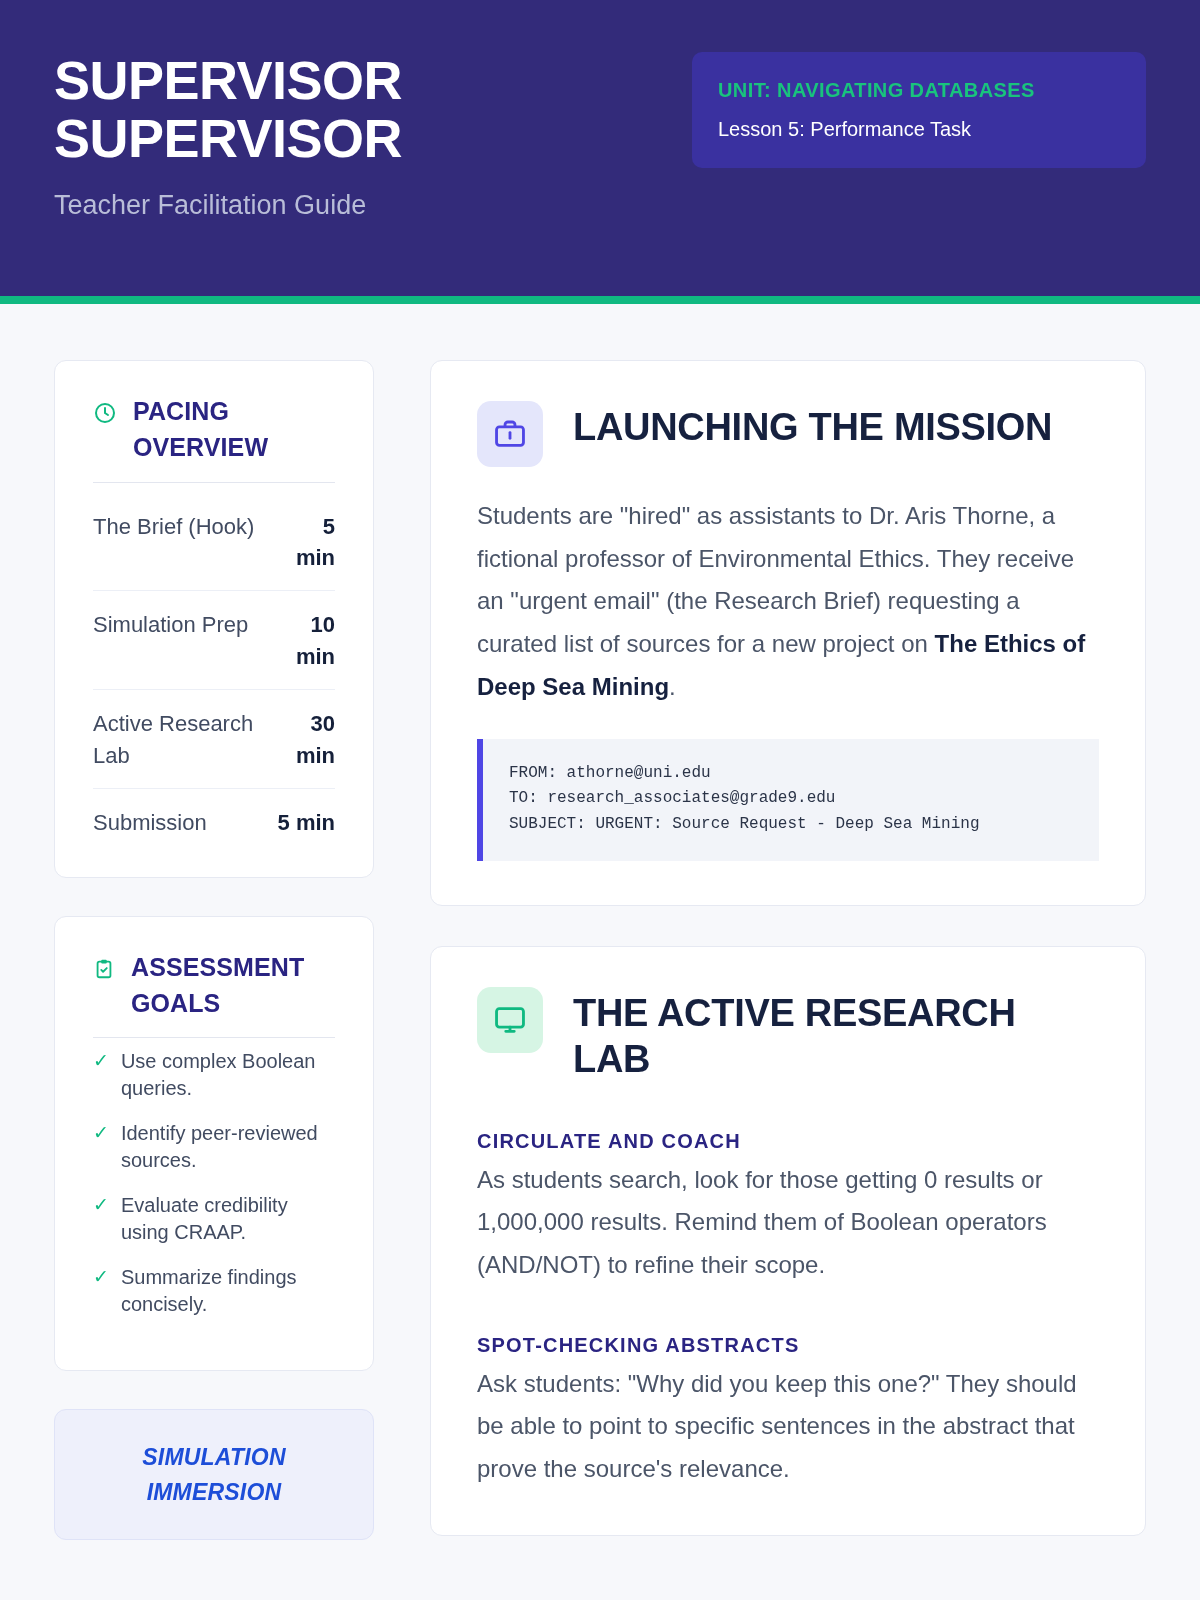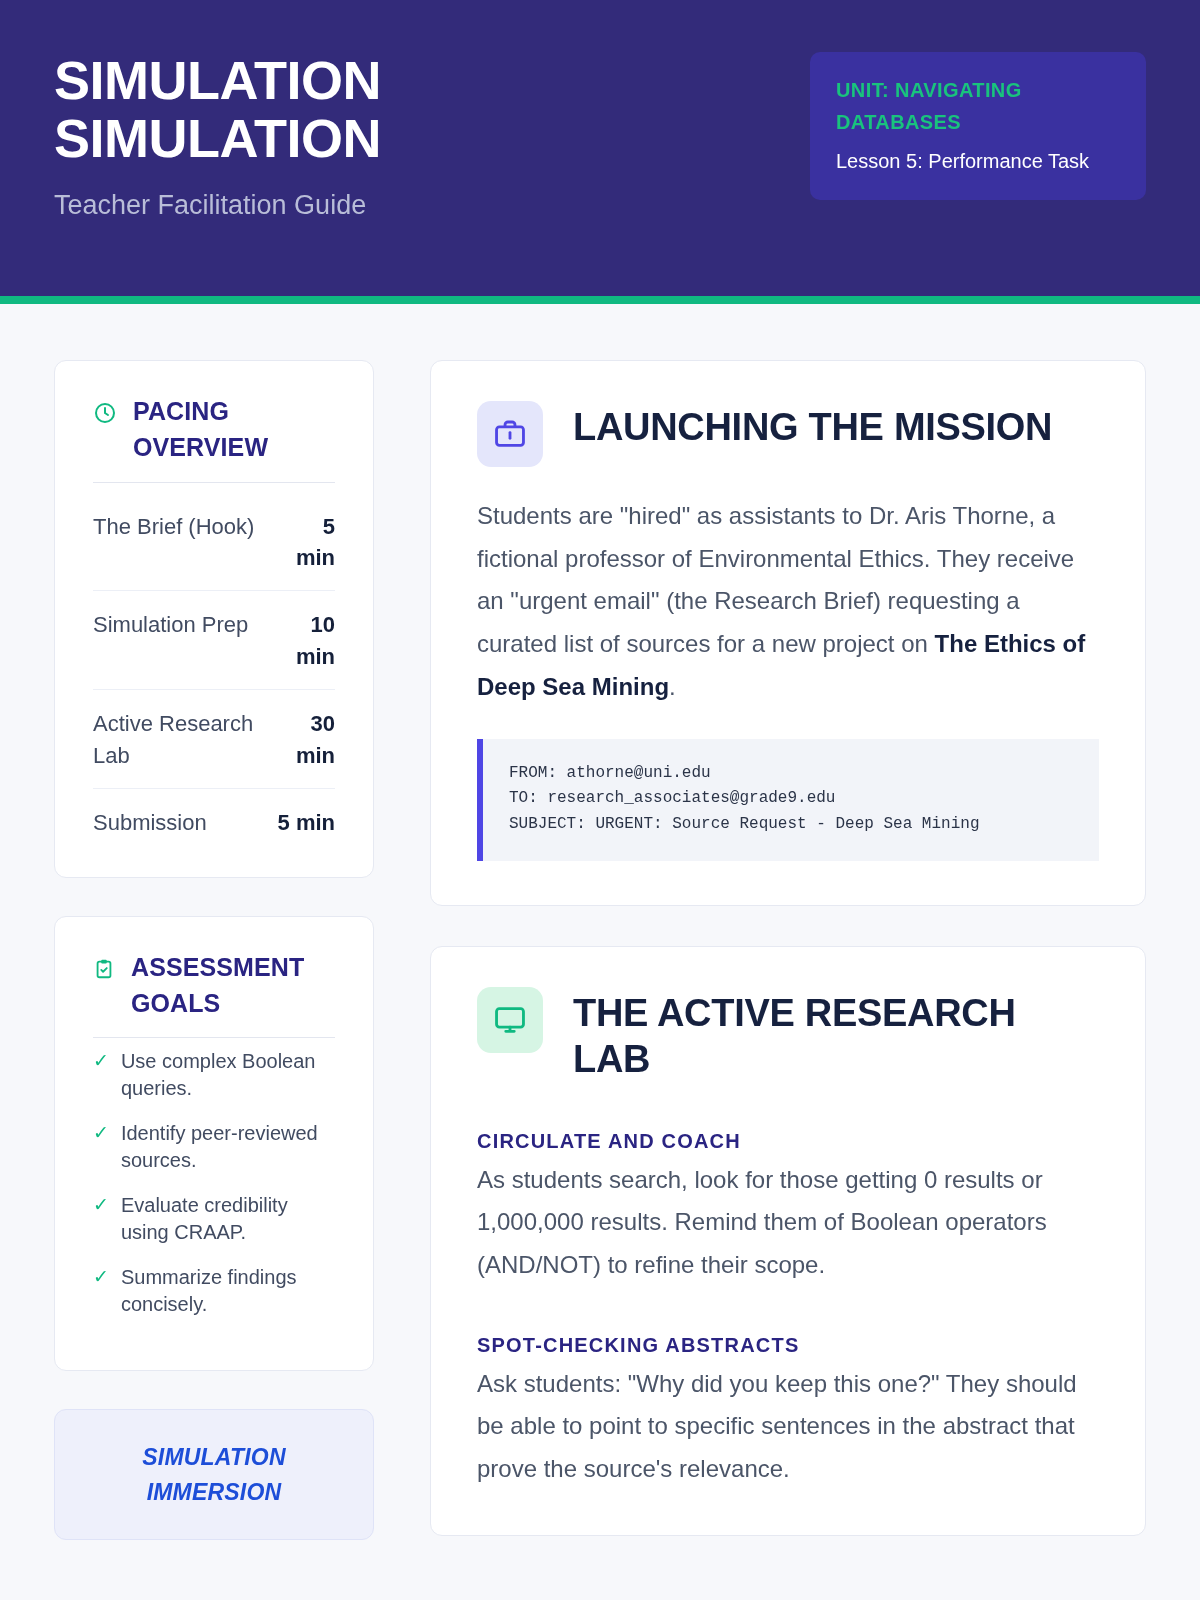--- a/index.html
+++ b/index.html
@@ -35,21 +35,21 @@
   .header-sub {
     color: #b9bdd8;
     font-size: 27px;
     margin-top: 22px;
     font-weight: normal;
   }
   .header-badge {
     background: #3a31a0;
     border-radius: 10px;
     padding: 22px 26px 24px 26px;
-    width: 336px;
+    width: 454px;
     margin-top: 6px;
   }
   .badge-unit {
     color: #19c37d;
     font-size: 20px;
     font-weight: bold;
     letter-spacing: 0.4px;
     line-height: 1.6;
     text-transform: uppercase;
   }
@@ -213,21 +213,21 @@
     margin-bottom: 6px;
   }
   .sub-block { margin-bottom: 26px; margin-top: 47px; }
   .sub-block:last-child { margin-bottom: 0; }
 </style>
 </head>
 <body>
 
 <div class="header">
   <div class="header-left">
-    <div class="header-title">SIMULATION SIMULATION</div>
+    <div class="header-title">SUPERVISOR SUPERVISOR</div>
     <div class="header-sub">Teacher Facilitation Guide</div>
   </div>
   <div class="header-badge">
     <div class="badge-unit">UNIT: NAVIGATING DATABASES</div>
     <div class="badge-lesson">Lesson 5: Performance Task</div>
   </div>
 </div>
 <div class="header-rule"></div>
 
 <div class="page">

